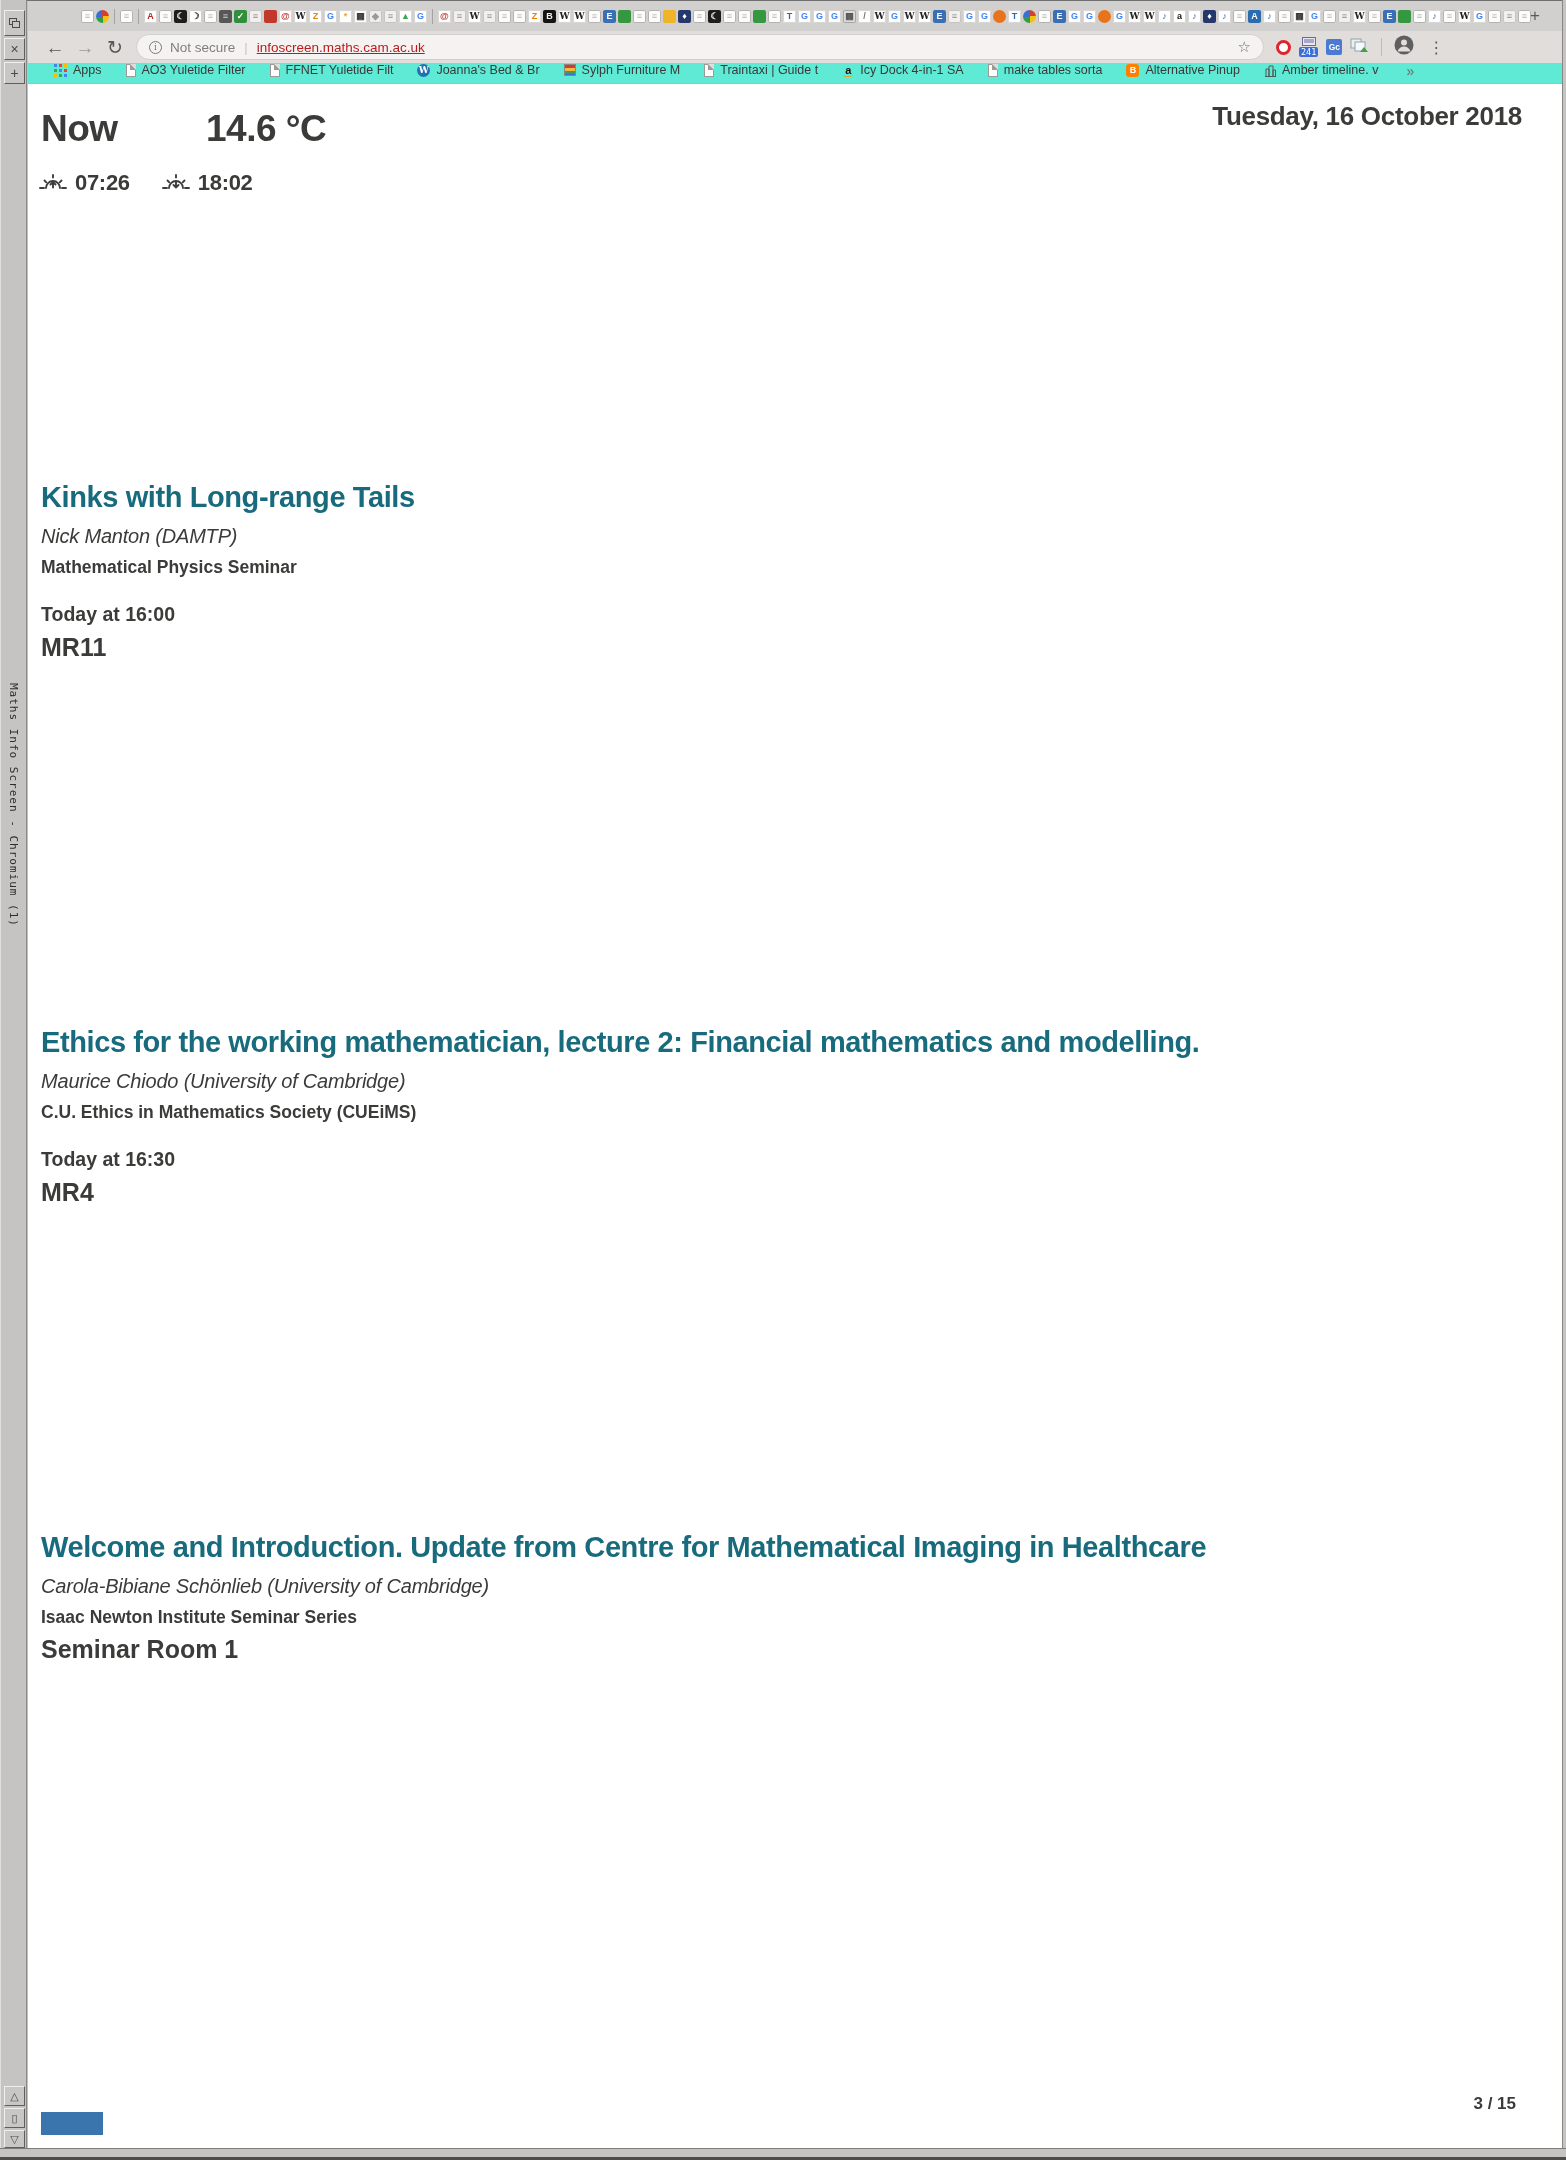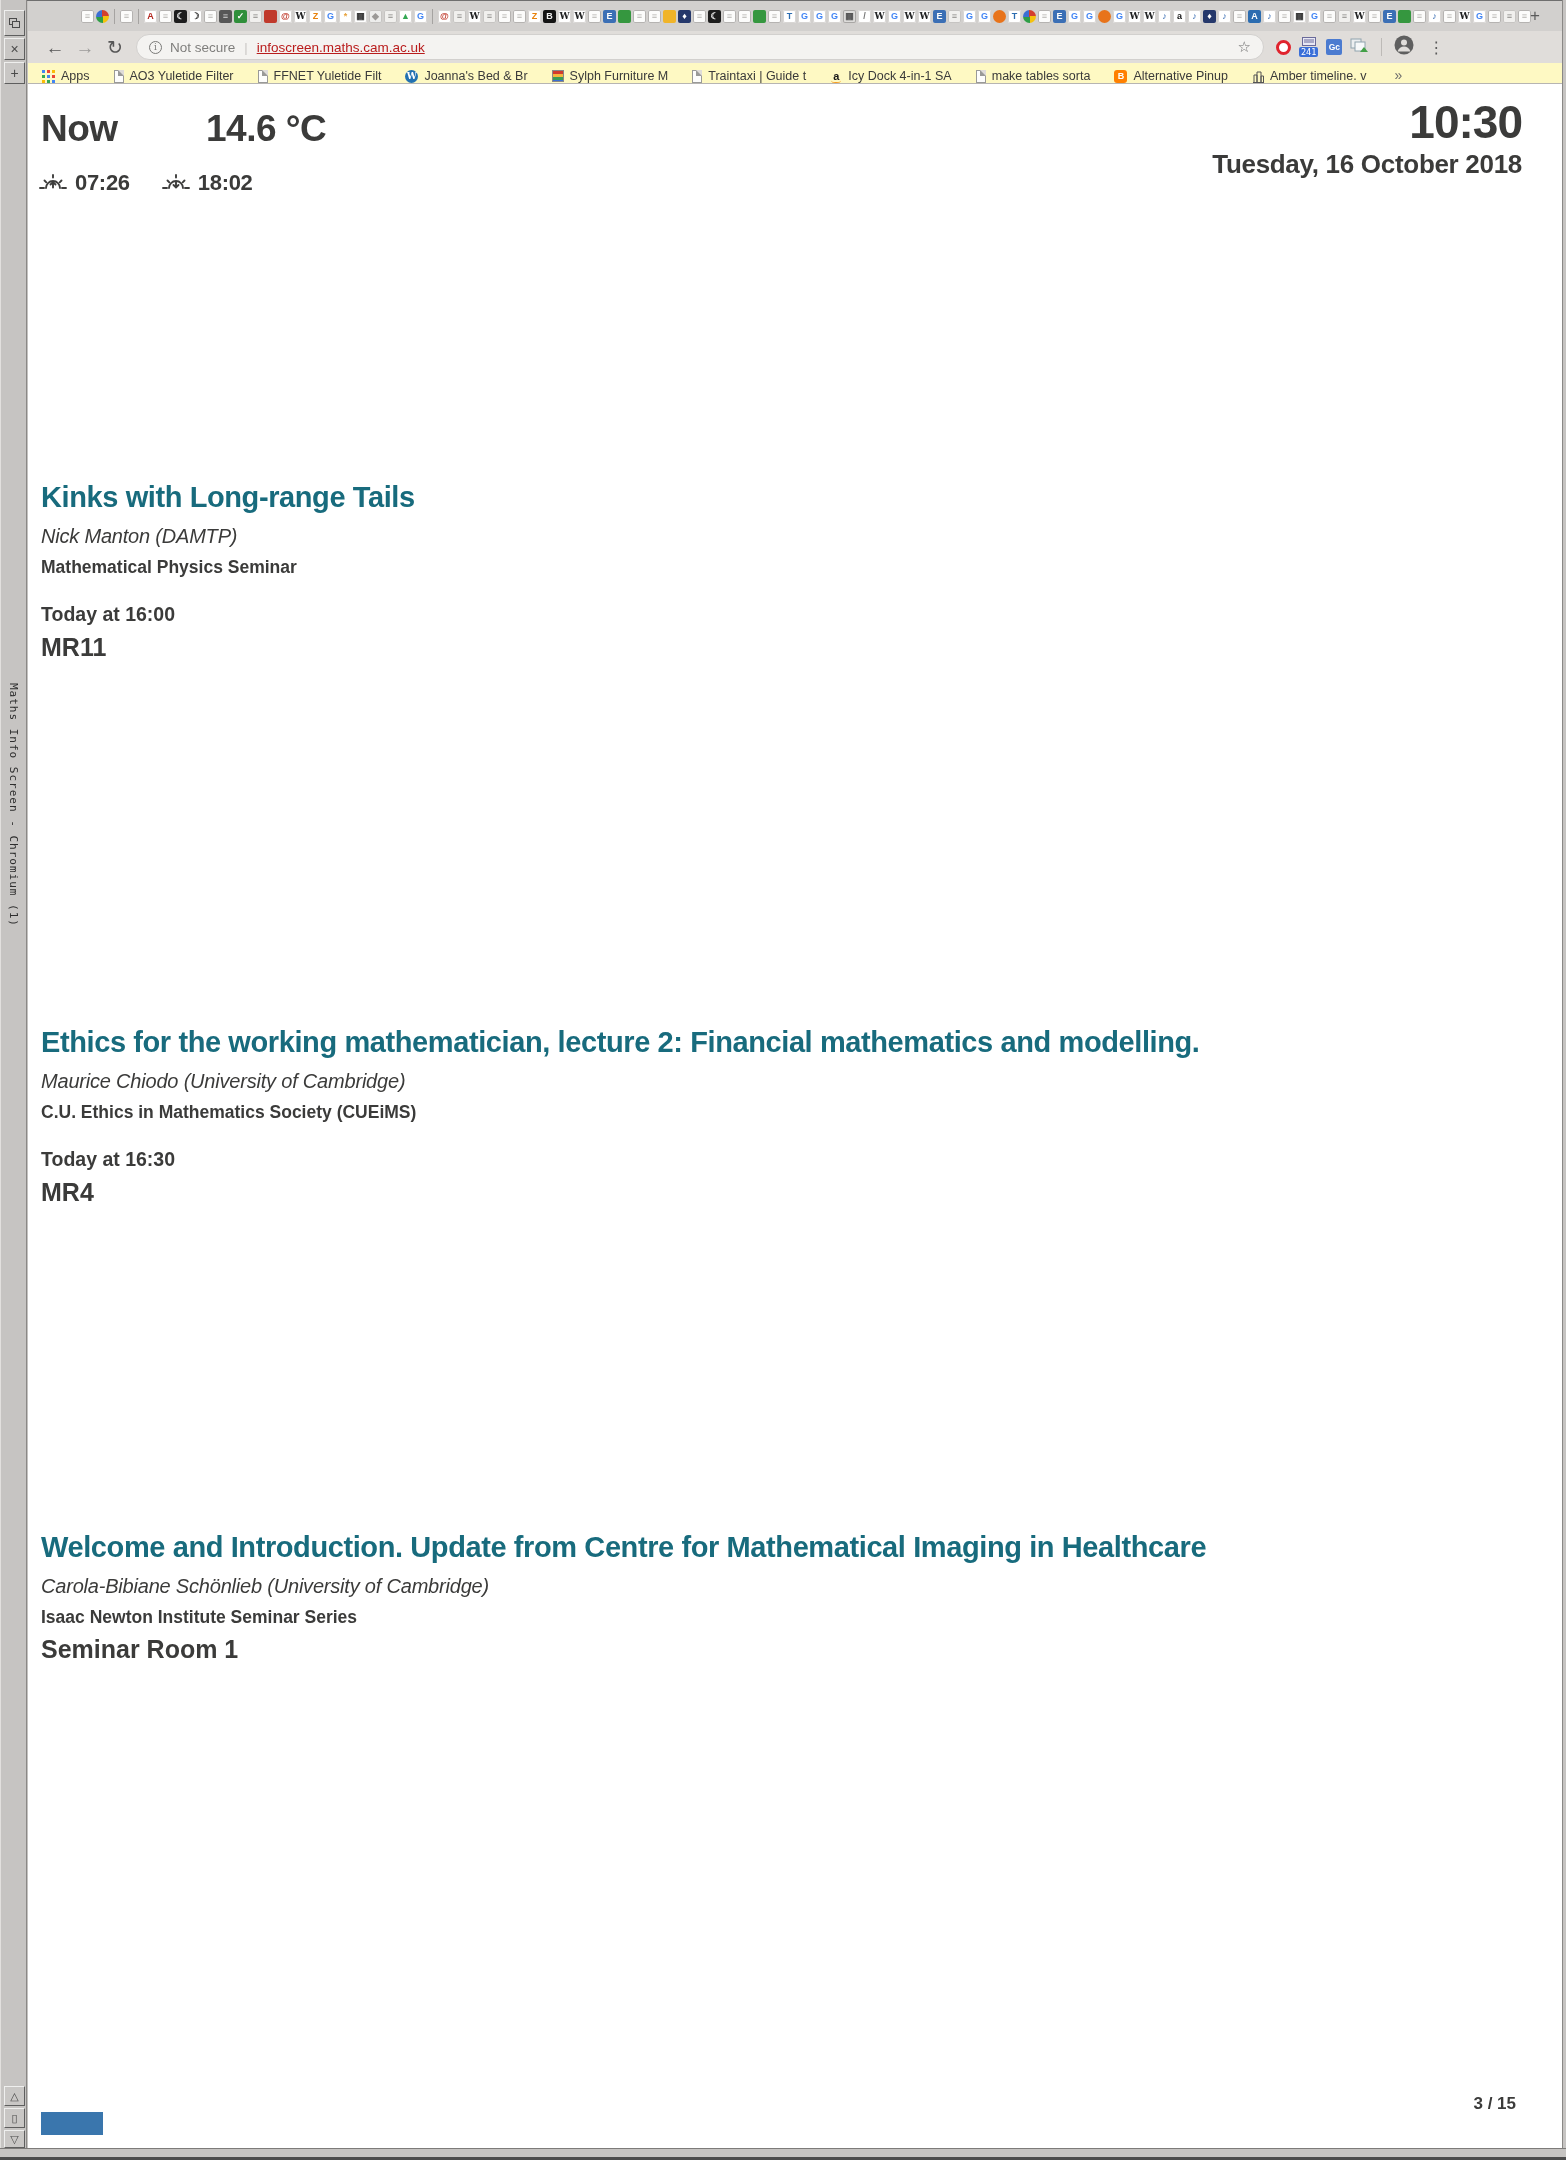--- a/index.html
+++ b/index.html
@@ -59,22 +59,22 @@
   .exts{display:flex;align-items:center;margin-left:12px;gap:8px;}
   .ext-o{width:15px;height:15px;border:3.5px solid #e0242e;border-radius:50%;background:#fff}
   .ext-168{display:flex;flex-direction:column;align-items:center;gap:1px}
   .ext-168 .badge{background:#3a6fd8;color:#fff;font-size:8.5px;line-height:10px;
     padding:0 2px;border-radius:2px;font-family:"DejaVu Sans Mono",monospace}
   .ext-gc{width:16px;height:16px;background:#4b7bd0;border-radius:2px;color:#fff;
     font-size:8.5px;font-weight:bold;line-height:16px;text-align:center}
   .tb-sep{width:1px;height:18px;background:#bdbab7;margin:0 4px}
   .menu-dots{font-size:16px;color:#5a5a5a;margin:0 14px 0 6px}
 
-  .bookmarks{position:absolute;left:0;right:0;top:62px;height:21px;background:#fef9c3;
-    border-bottom:1px solid #b7b5b2;display:flex;align-items:flex-end;padding-left:14px;
+  .bookmarks{position:absolute;left:0;right:0;top:62px;height:21px;background:#5eead4;
+    border-bottom:1px solid #b7b5b2;display:flex;align-items:flex-start;padding-left:26px;
     font-size:12.5px;color:#3a3a3a;}
   .bm{display:flex;align-items:center;gap:6px;margin-right:24px;white-space:nowrap;}
   .ic-page{position:relative;width:10px;height:13px;background:#fdfdfc;border:1px solid #9a9a98;}
   .ic-page::after{content:"";position:absolute;right:-1px;top:-1px;border:3px solid;
     border-color:#dfdcd9 #dfdcd9 #9a9a98 #9a9a98;}
   .ic-wp{width:13px;height:13px;border-radius:50%;background:#2271b1;color:#fff;
     font-family:"DejaVu Serif",serif;font-size:9px;font-weight:bold;line-height:13px;text-align:center}
   .ic-table{width:12px;height:12px;border:1px solid #8a8886;
     background:repeating-linear-gradient(180deg,#d23b2e 0 3px,#f4b73d 3px 6px,#3a9c55 6px 9px,#3b6fd4 9px 12px)}
   .ic-az{position:relative;width:12px;height:13px;color:#161616;font-size:11px;font-weight:bold;line-height:12px;text-align:center}
@@ -347,21 +347,20 @@
         <svg width="28" height="22" fill="none" stroke="#3d3d3c" stroke-width="1.9" stroke-linecap="round">
           <path d="M1 16h4M23 16h4"></path>
             <path d="M7 16a7 7 0 0 1 14 0"></path>
             <path d="M5.5 8.5l1.8 1.8M22.5 8.5l-1.8 1.8M14 3v2.5"></path>
             <path d="M14 10v5M11.5 13L14 15.5 16.5 13"></path>
         </svg>
         <span class="suntime">18:02</span>
       </div>
 
       <div class="clock">
-        <div class="clock-time">10:30</div>
         <div class="clock-date">Tuesday, 16 October 2018</div>
       </div>
 
 
       <div class="sem sem1">
         <div class="sem-title">Kinks with Long-range Tails</div>
         <div class="sem-speaker">Nick Manton (DAMTP)</div>
         <div class="sem-series">Mathematical Physics Seminar</div>
         <div class="sem-when">Today at 16:00</div>
         <div class="sem-where">MR11</div>

